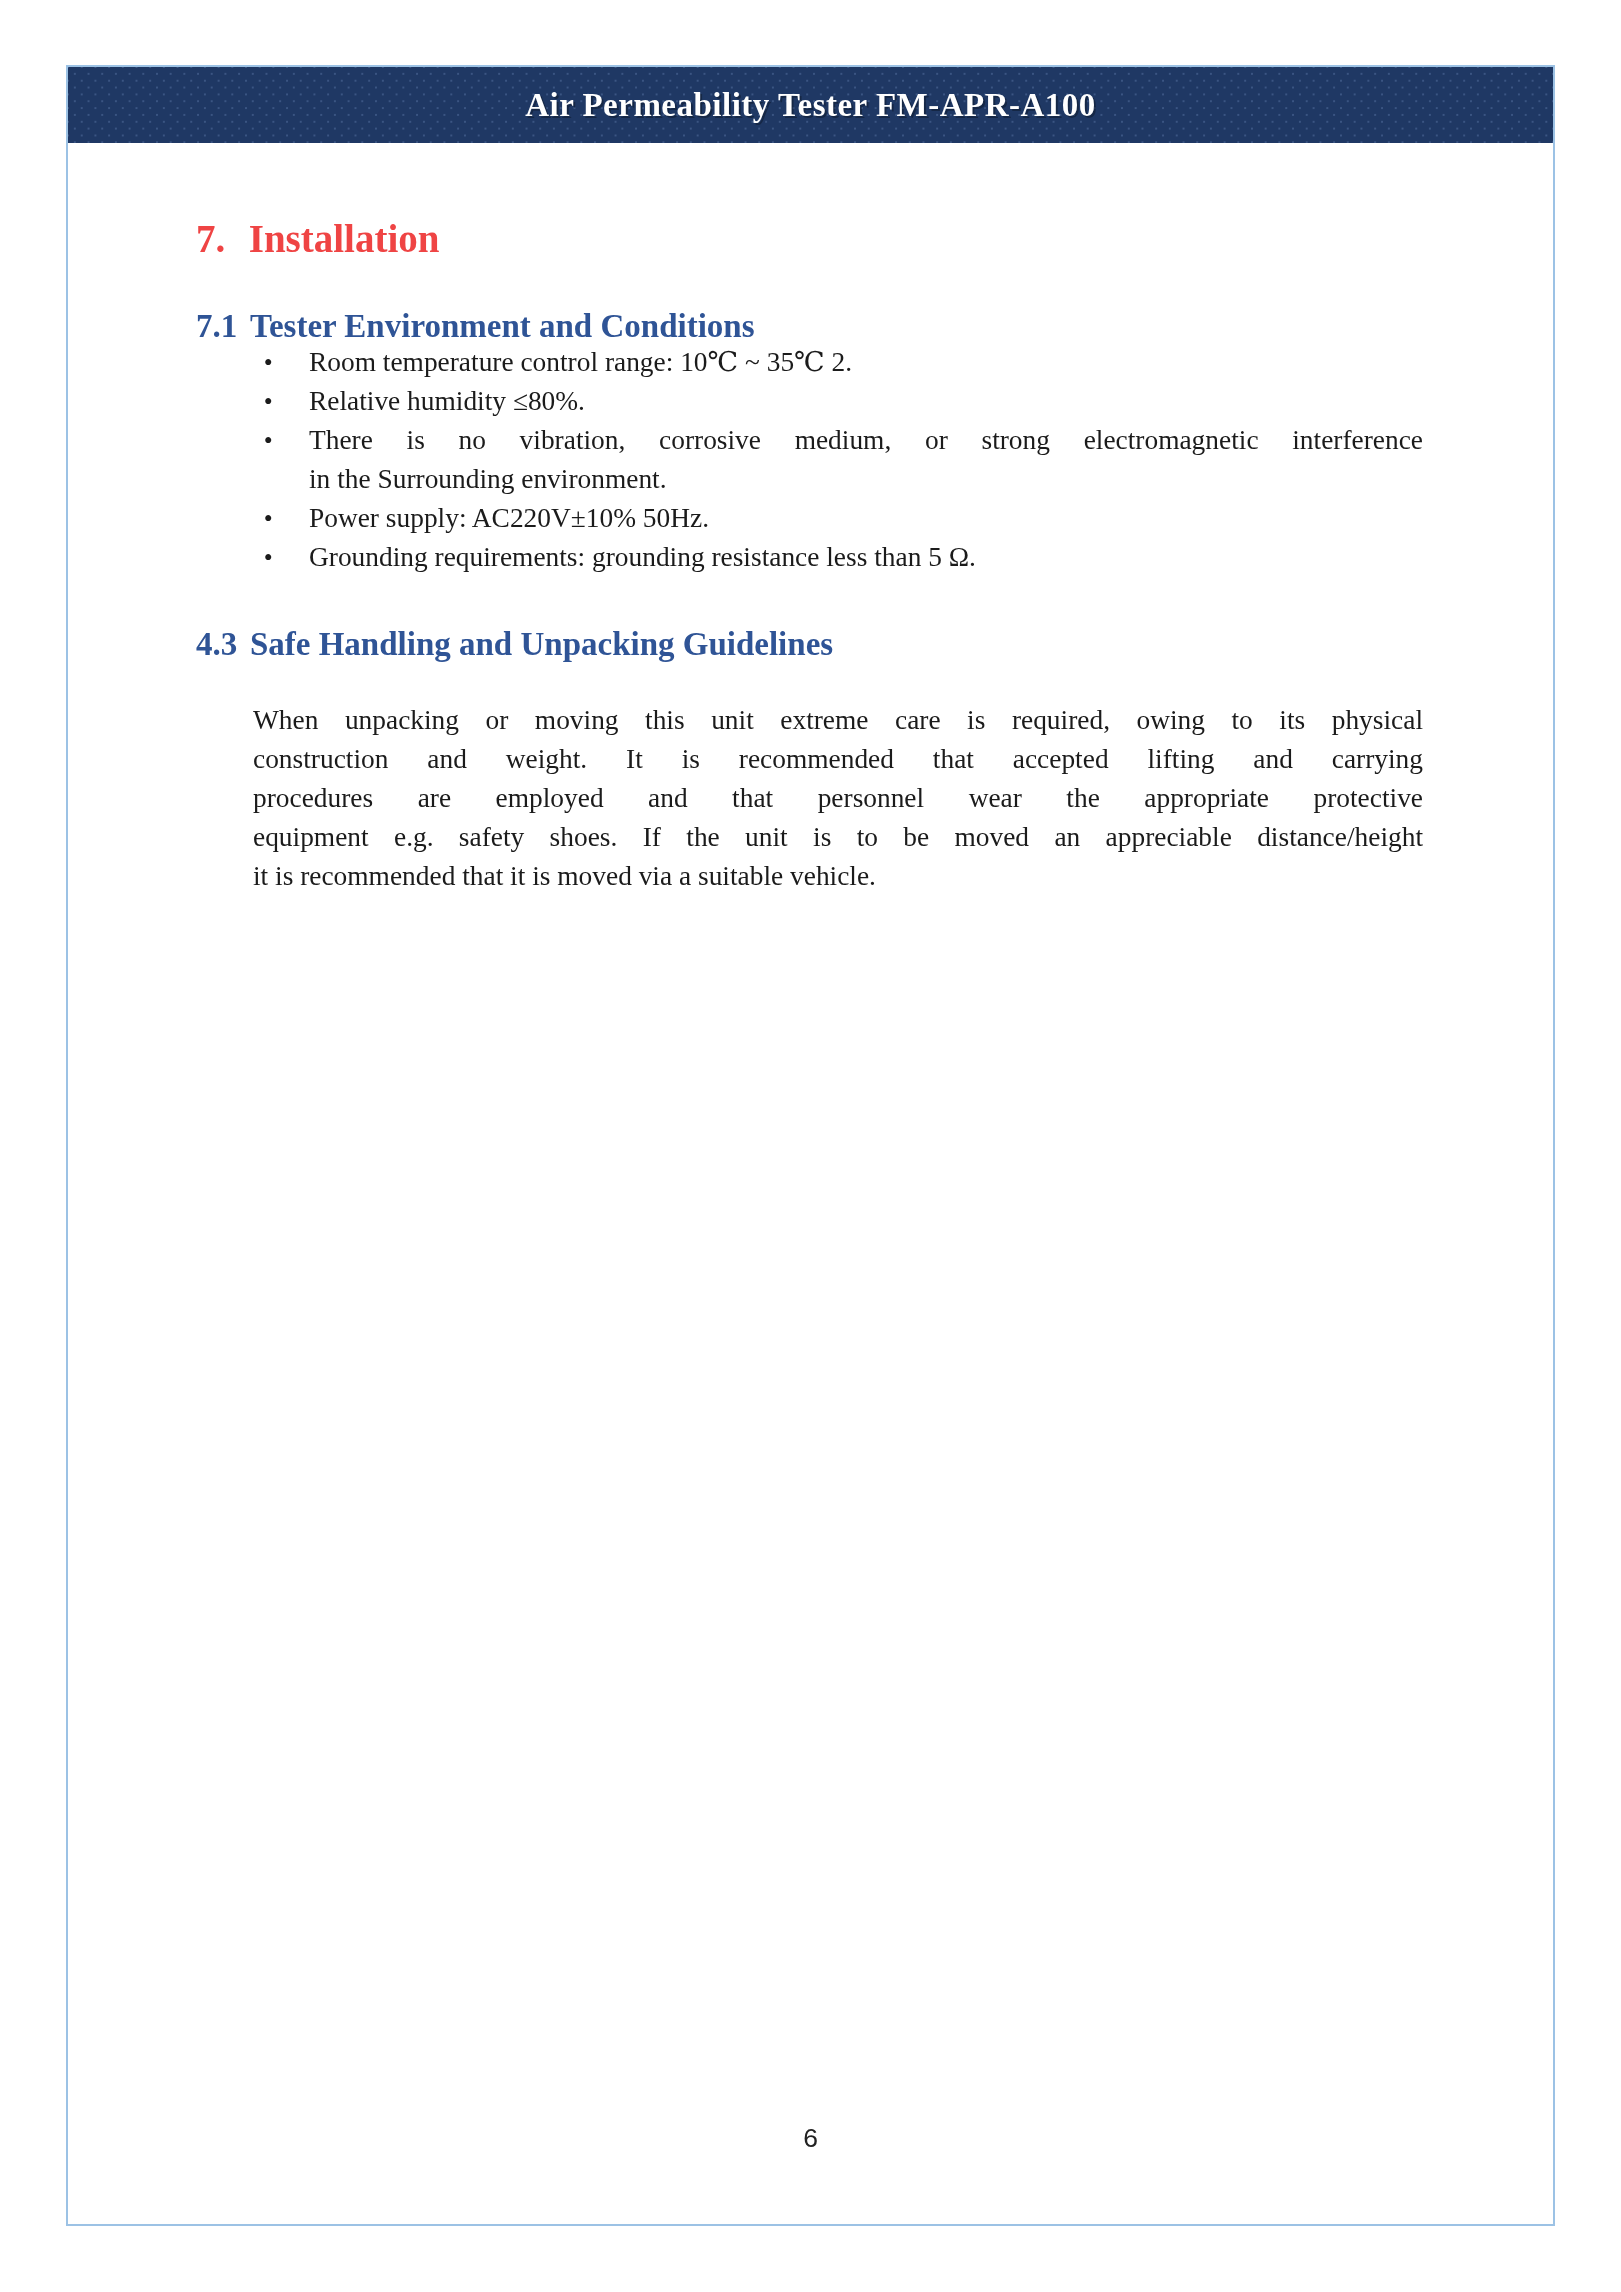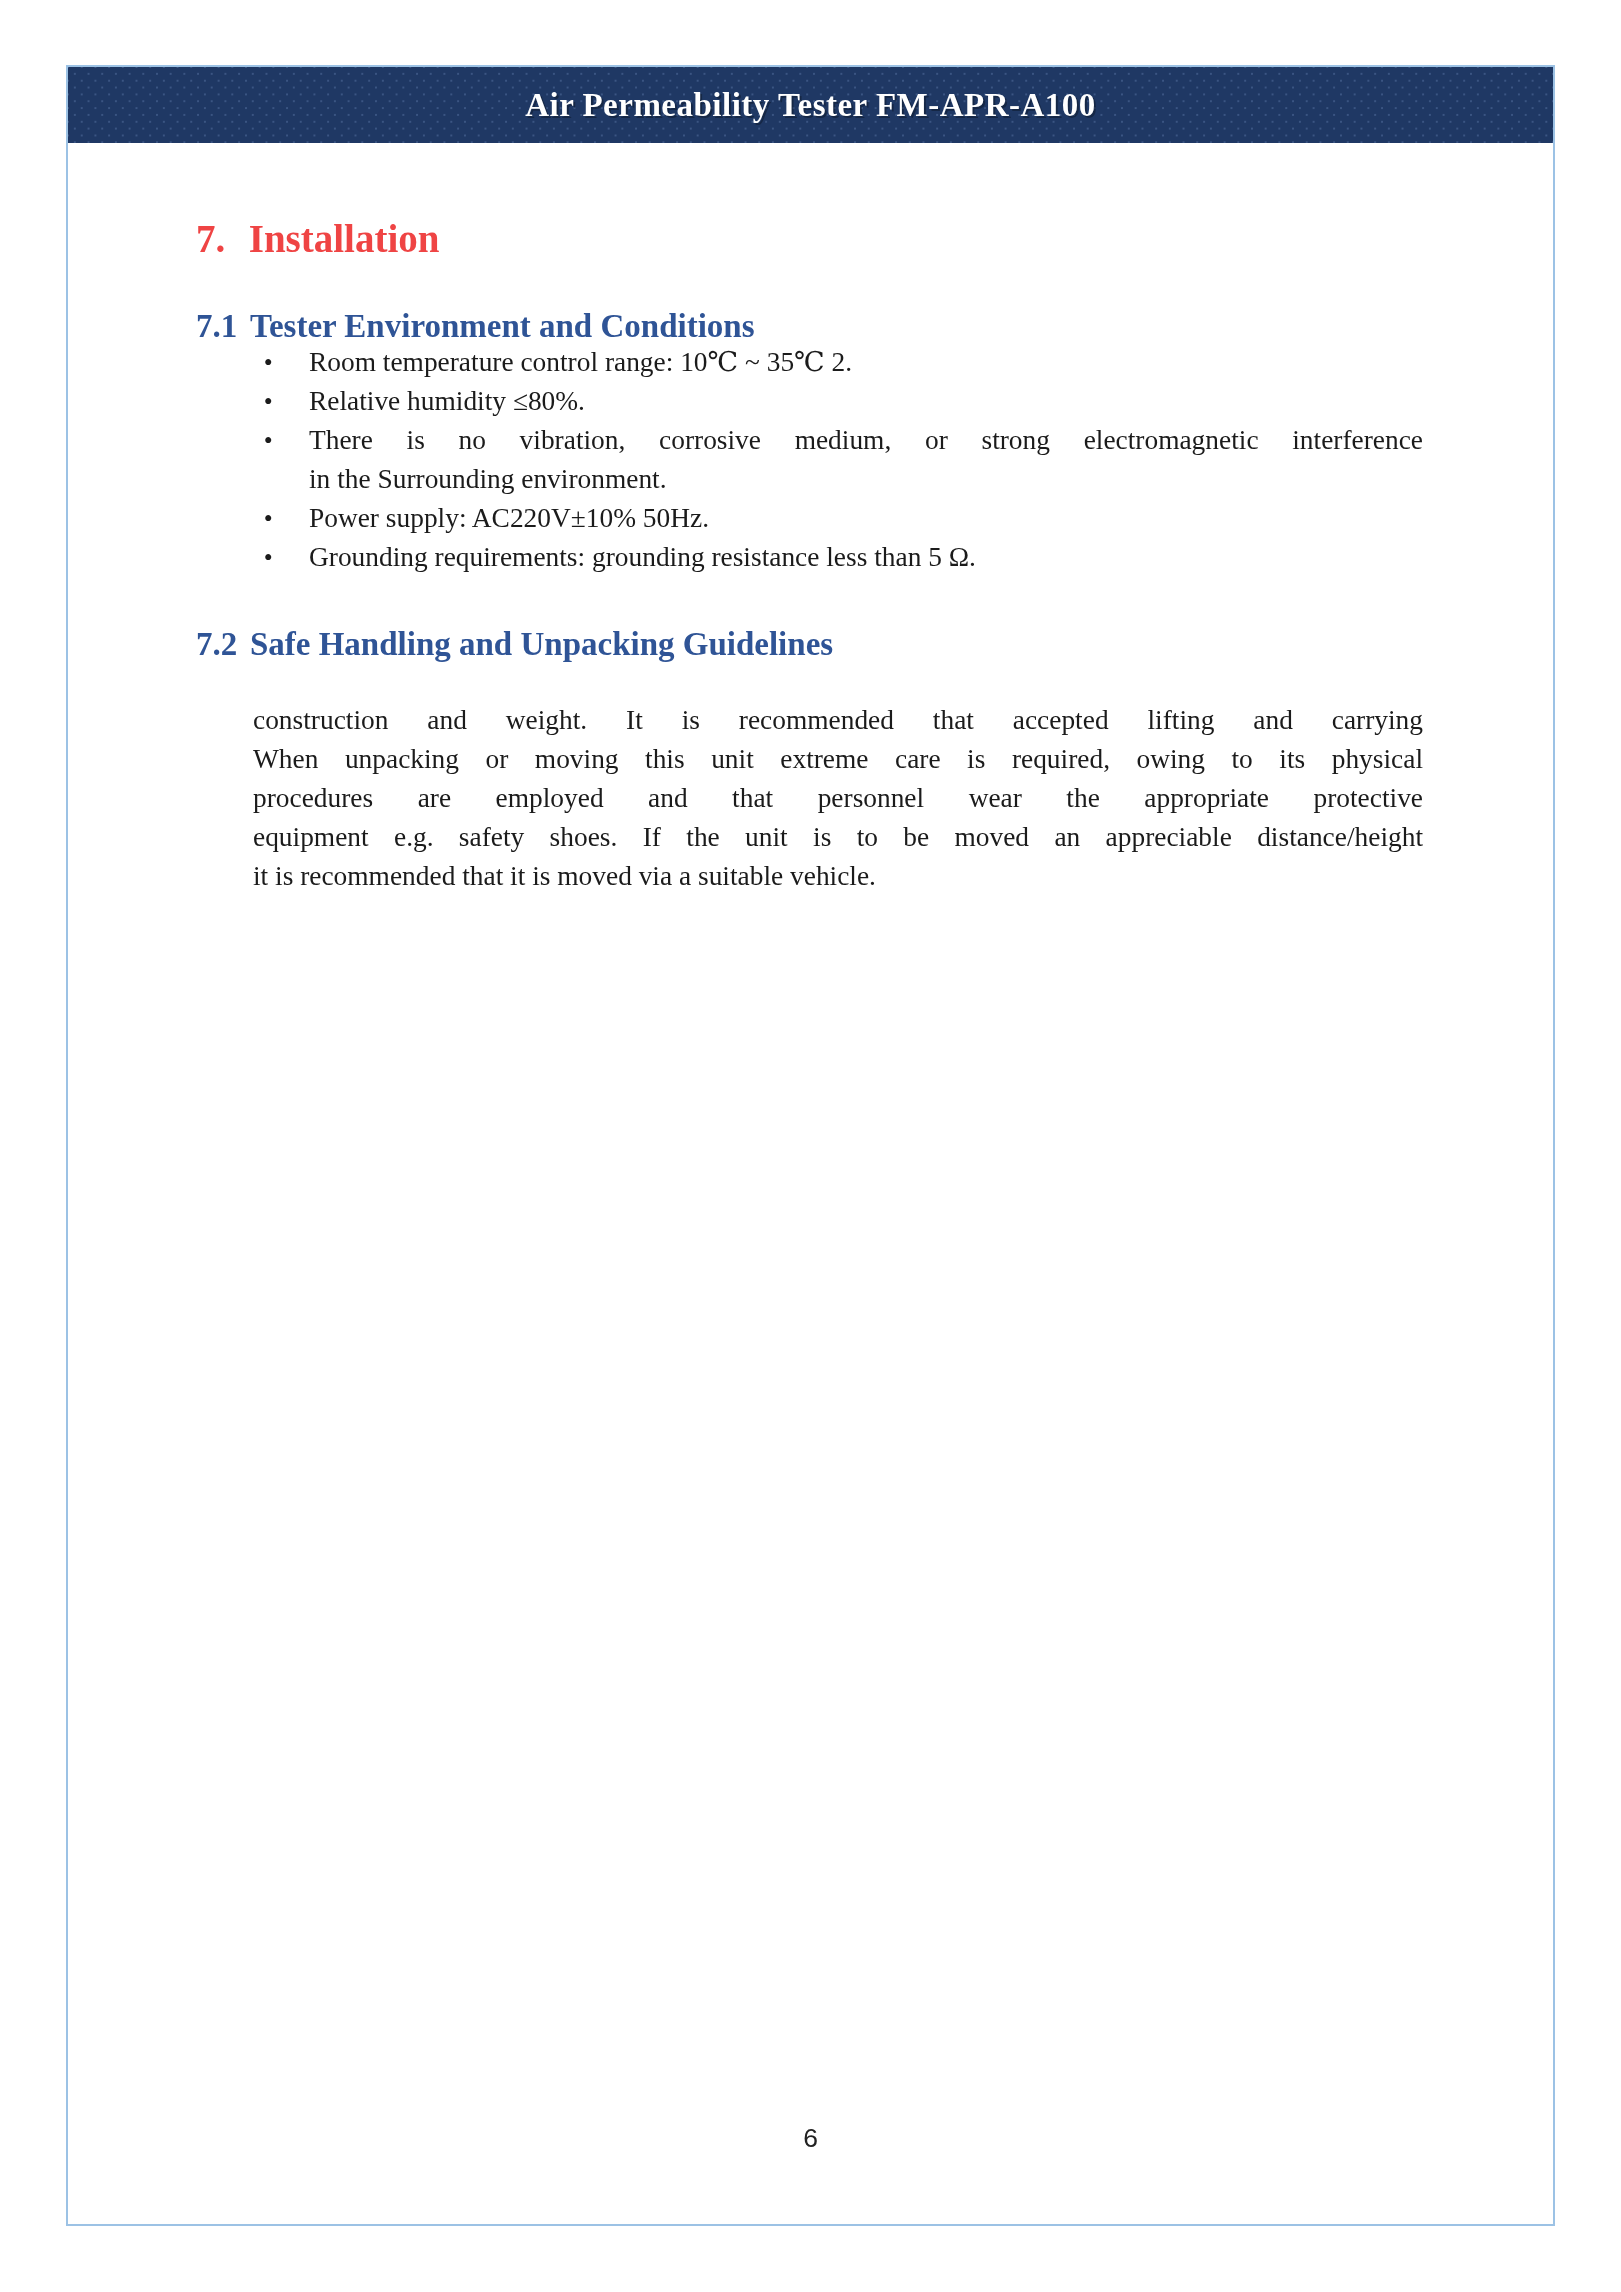--- a/index.html
+++ b/index.html
@@ -153,26 +153,26 @@
       <div class="bullet-row">
         <span class="bullet-dot">•</span>
         <div class="bullet-content">
           <div class="line">Grounding requirements: grounding resistance less than 5 Ω.</div>
         </div>
       </div>
 
     </div>
 
     <div class="h2 h2-72">
-      <span class="num">7.2</span><span>Safe Handling and Unpacking Guidelines</span>
+      <span class="num">4.3</span><span>Safe Handling and Unpacking Guidelines</span>
     </div>
 
     <div class="para p2">
+      <div class="line jl">When unpacking or moving this unit extreme care is required, owing to its physical</div>
       <div class="line jl">construction and weight. It is recommended that accepted lifting and carrying</div>
-      <div class="line jl">When unpacking or moving this unit extreme care is required, owing to its physical</div>
       <div class="line jl">procedures are employed and that personnel wear the appropriate protective</div>
       <div class="line jl">equipment e.g. safety shoes. If the unit is to be moved an appreciable distance/height</div>
       <div class="line">it is recommended that it is moved via a suitable vehicle.</div>
     </div>
 
     <div class="footer-pagenum">6</div>
 
   </div>
 </div>
 

